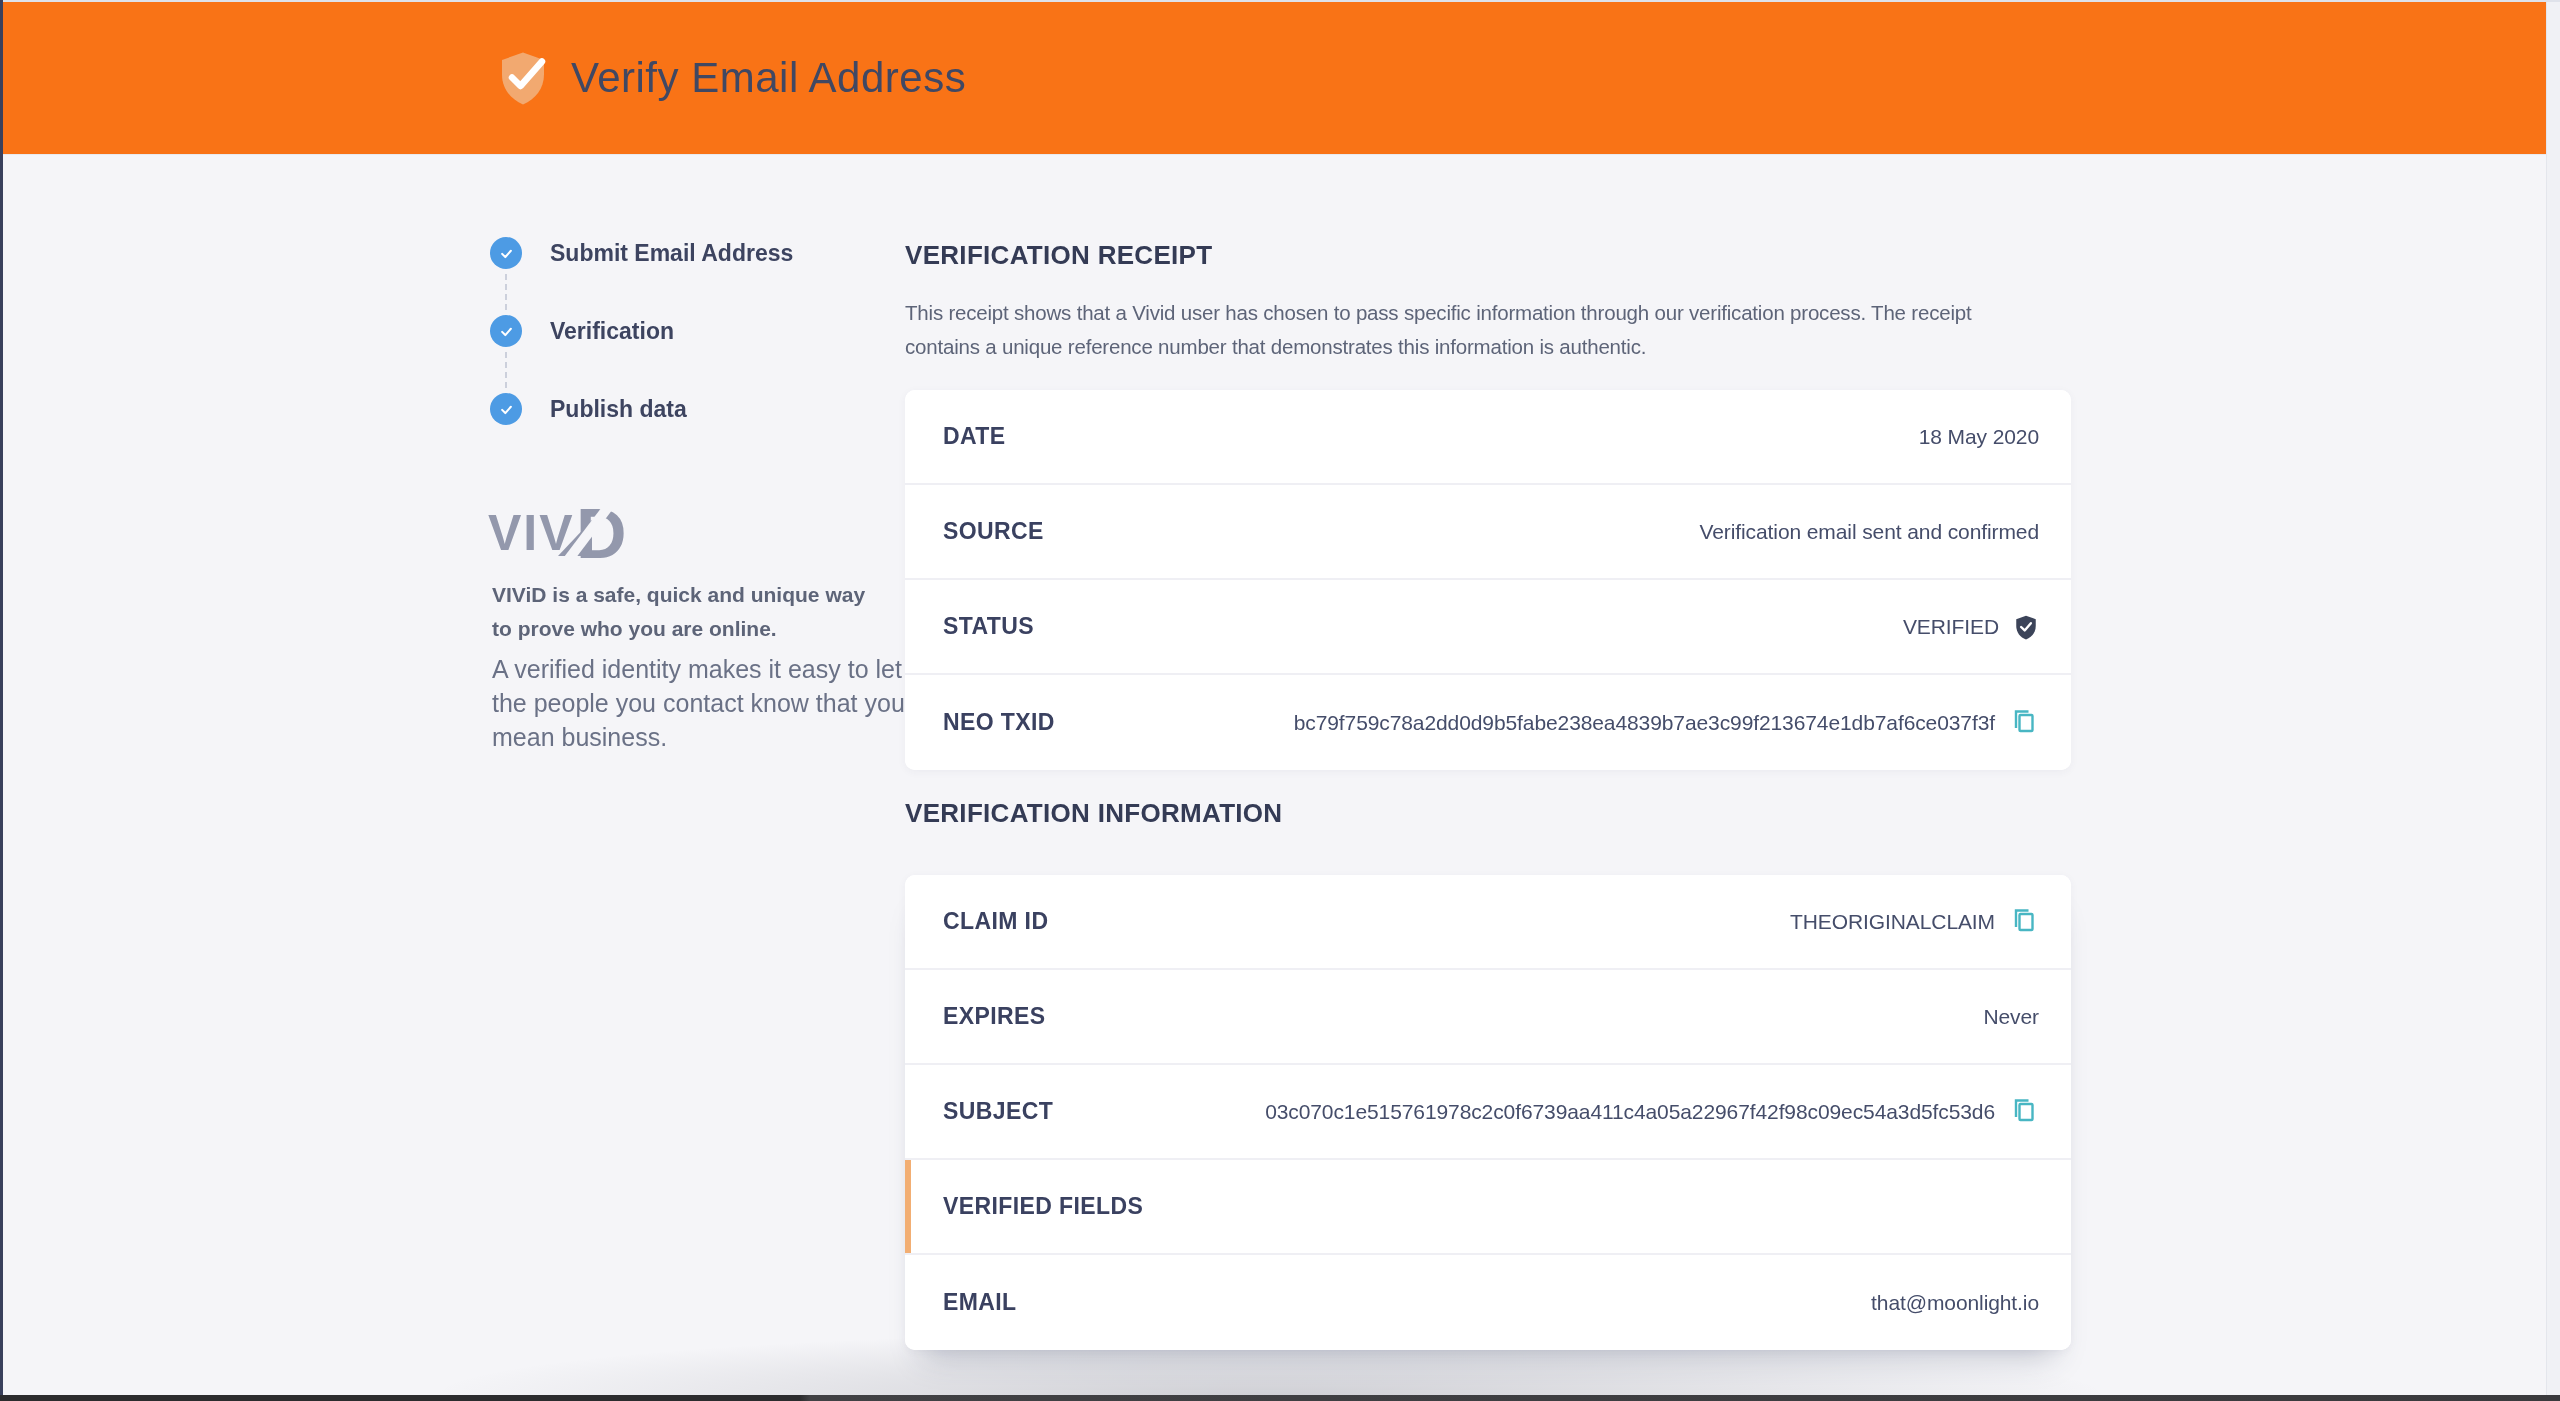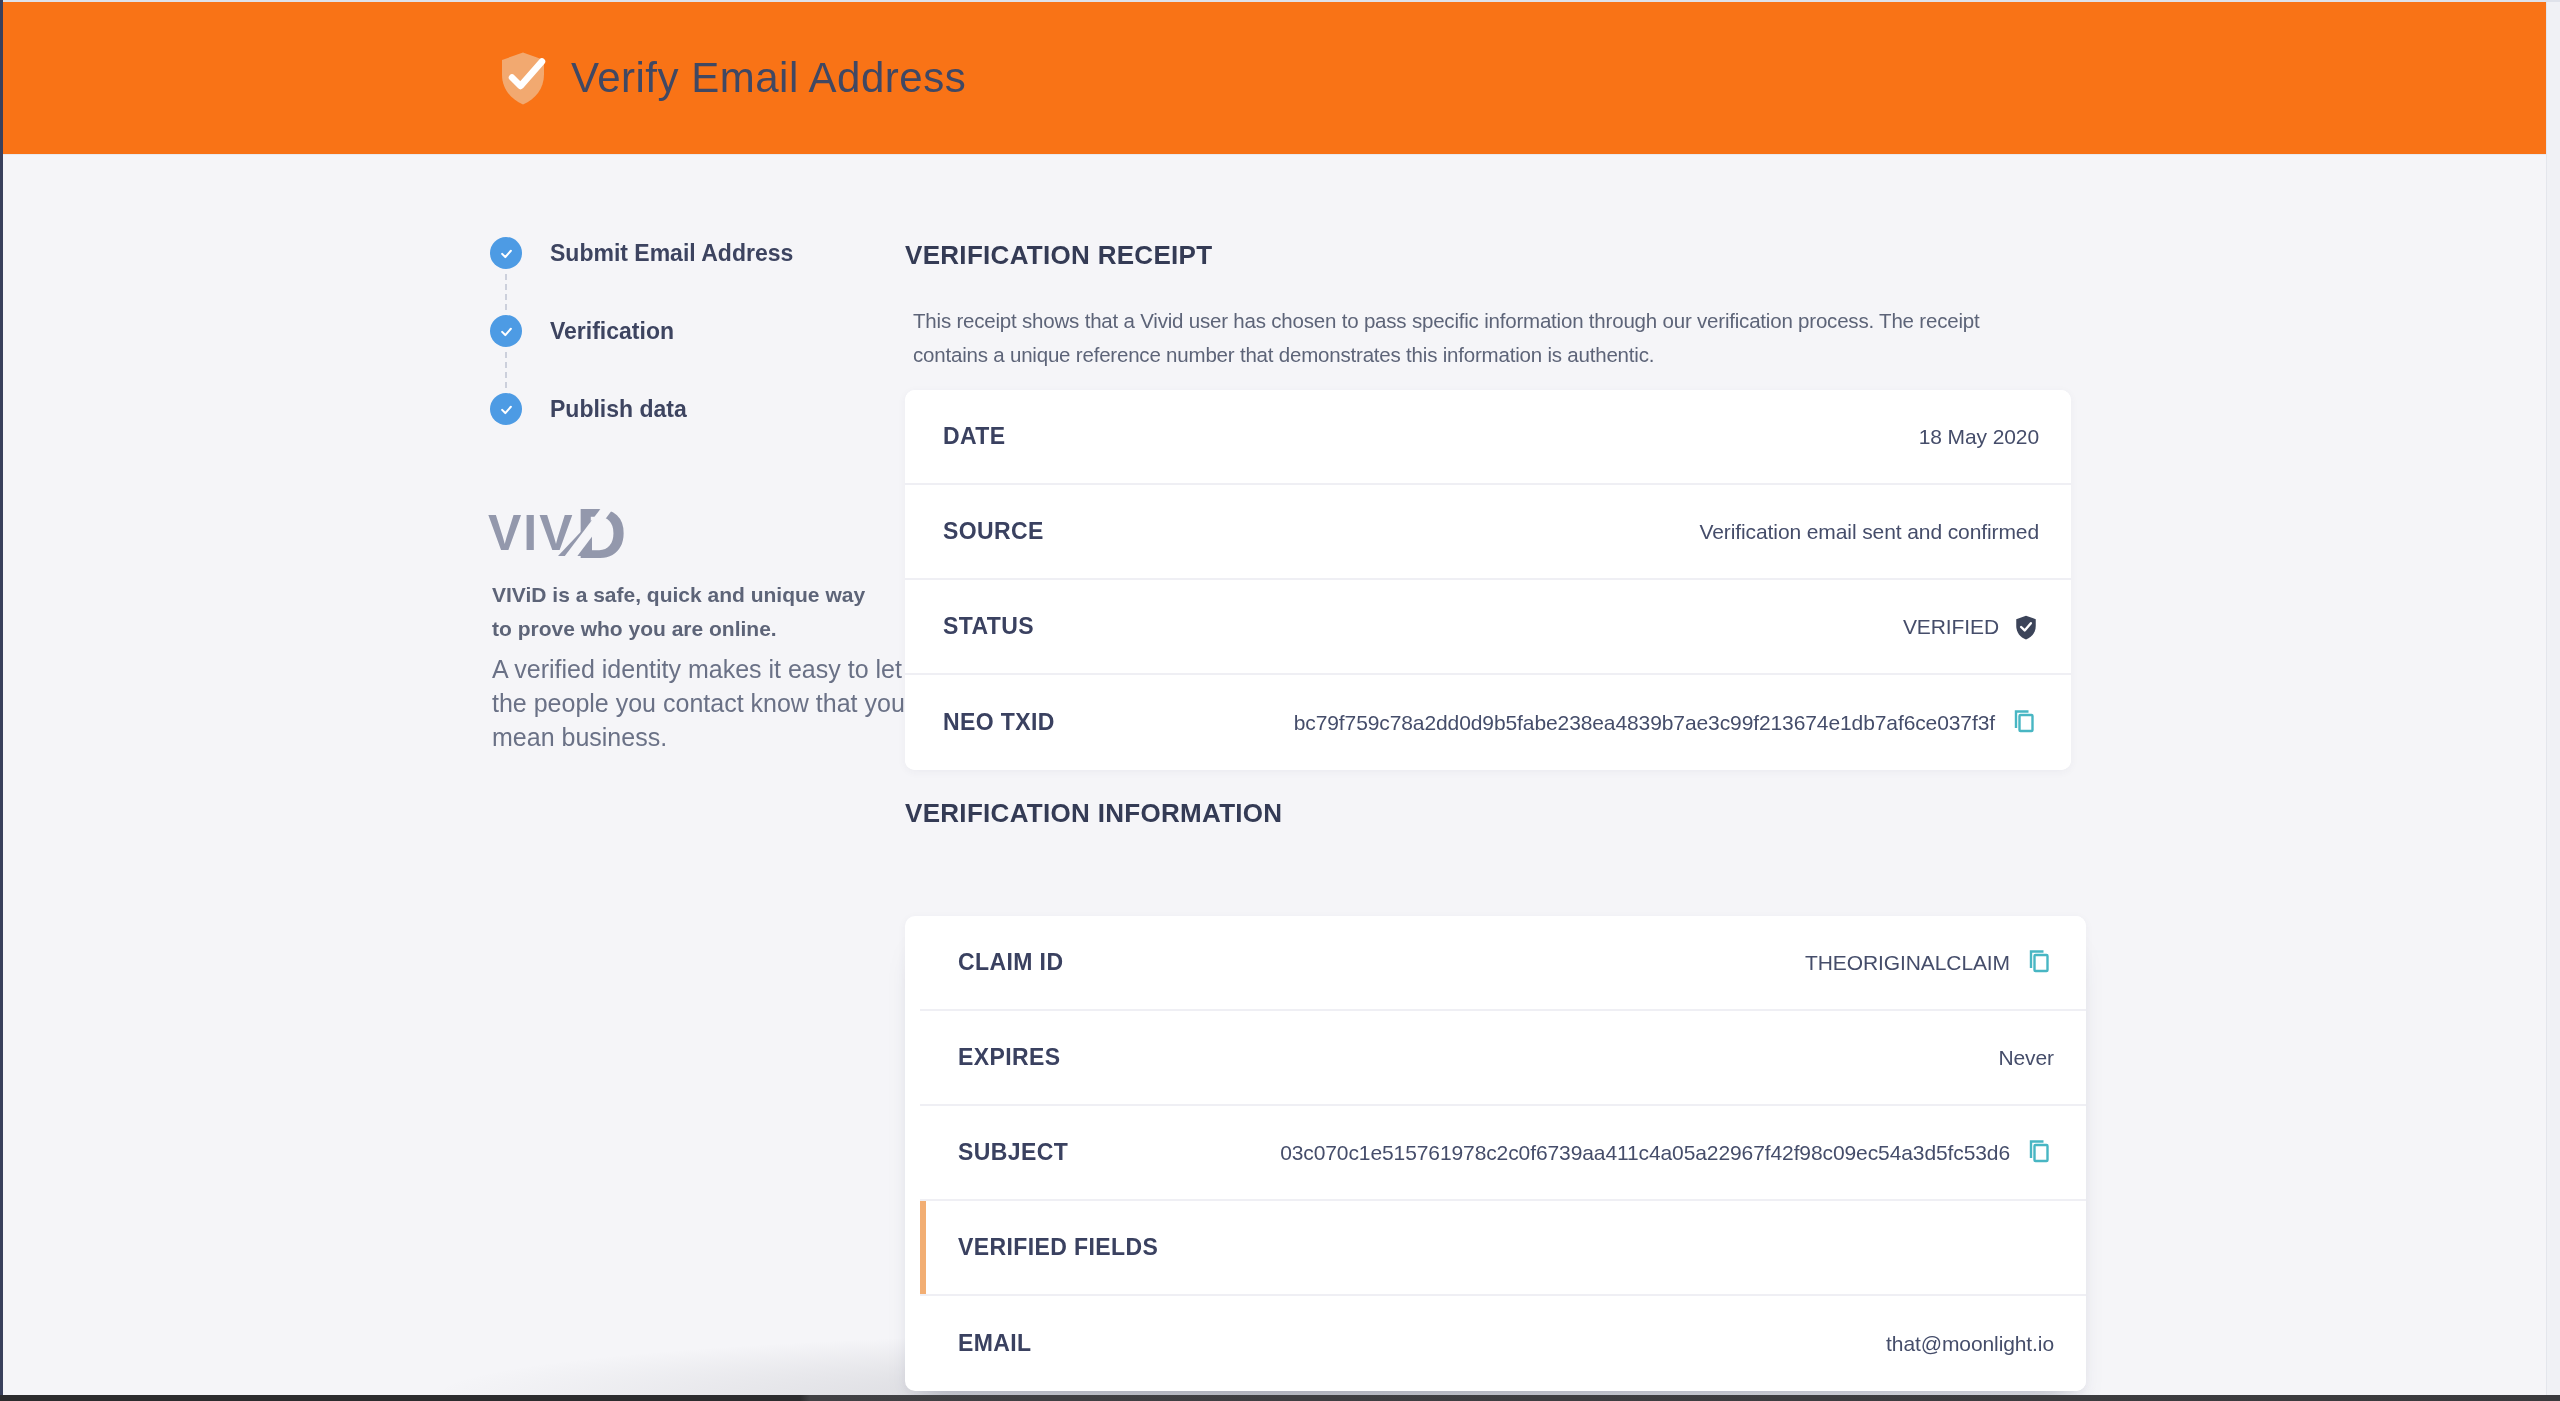--- a/index.html
+++ b/index.html
@@ -39,27 +39,27 @@
   .logo{position:absolute;left:488px;top:494px;z-index:5;}
   .tagline{position:absolute;left:492px;top:578px;margin:0;font-size:21px;font-weight:700;color:#5d6478;
     line-height:34px;white-space:pre-line;z-index:5;}
   .description{position:absolute;left:492px;top:652px;margin:0;font-size:25px;color:#6a7186;
     line-height:34px;white-space:pre-line;z-index:5;}
 
   
   .section-heading{position:absolute;left:905px;margin:0;font-size:26px;font-weight:700;color:#343b55;letter-spacing:.3px;z-index:5;}
   .heading-receipt{top:240px;}
   .heading-info{top:798px;}
-  .intro{position:absolute;left:905px;top:296px;margin:8px;font-size:20.5px;letter-spacing:-.2px;color:#5d6478;
+  .intro{position:absolute;left:905px;top:296px;margin:0;font-size:20.5px;letter-spacing:-.2px;color:#5d6478;
     line-height:34px;white-space:pre-line;z-index:5;}
 
   .card{position:absolute;left:905px;width:1166px;background:#ffffff;border-radius:10px;overflow:hidden;z-index:5;
     box-shadow:0 2px 8px rgba(50,60,90,.05);}
   .card-receipt{top:390px;}
-  .card-info{top:916px;box-shadow:0 2px 8px rgba(50,60,90,.05),0 24px 30px -18px rgba(50,60,90,.28);padding-left:15px;}
+  .card-info{top:875px;box-shadow:0 2px 8px rgba(50,60,90,.05),0 24px 30px -18px rgba(50,60,90,.28);}
 
   .row{height:95px;box-sizing:border-box;display:flex;align-items:center;justify-content:space-between;
     padding:0 32px 0 38px;border-bottom:2px solid #efeff4;background:#fff;}
   .row:last-child{border-bottom:none;}
   .row-accent{box-shadow:inset 6px 0 0 #f2ae73;}
   .row-label{font-size:23px;font-weight:700;color:#3a4160;letter-spacing:.4px;white-space:nowrap;text-align:center;}
   .row-value{font-size:21px;color:#454d6a;display:flex;align-items:center;gap:14px;white-space:nowrap;letter-spacing:-.1px;}
   .copy-btn{background:none;border:none;padding:0;margin:0;cursor:pointer;display:inline-flex;align-items:center;}
   .badge-icon{display:inline-flex;}
 </style>

